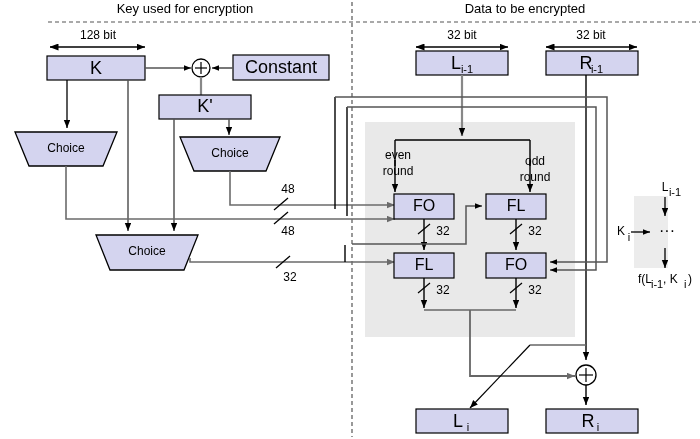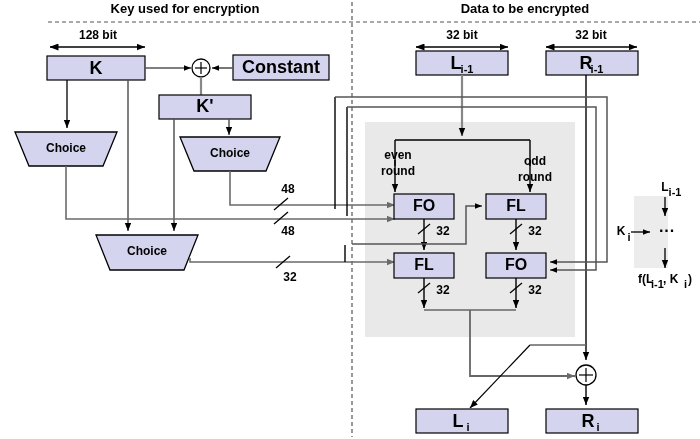--- a/index.html
+++ b/index.html
@@ -1,18 +1,18 @@
 <!DOCTYPE html>
 <html><head>
 <meta charset="utf-8">
 <style>
   html,body{margin:0;padding:0;background:#ffffff;}
   body{width:700px;height:439px;overflow:hidden;
        font-family:"Liberation Sans","DejaVu Sans",sans-serif;color:#000;}
-  #stage{position:relative;width:560px;height:439px;font-weight:bold;}
+  #stage{position:relative;width:560px;height:439px;}
   svg#diagram{position:absolute;left:0;top:0;width:700px;height:439px;}
   .ttl{font-size:13px;}
   .lbl{font-size:12px;}
   .boxtxt{font-size:16px;}
   .bigtxt{font-size:18px;}
   .smtxt{font-size:11px;}
   text{dominant-baseline:middle;}
 </style>
 </head>
 <body>

